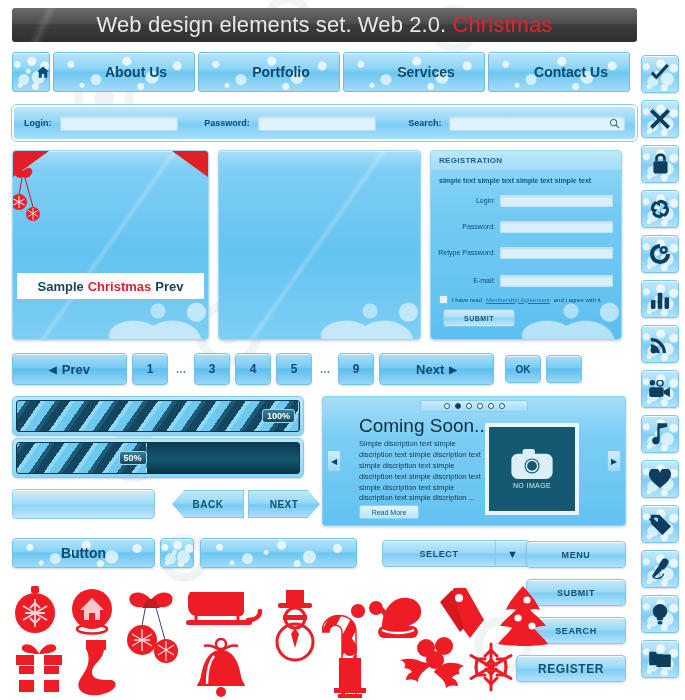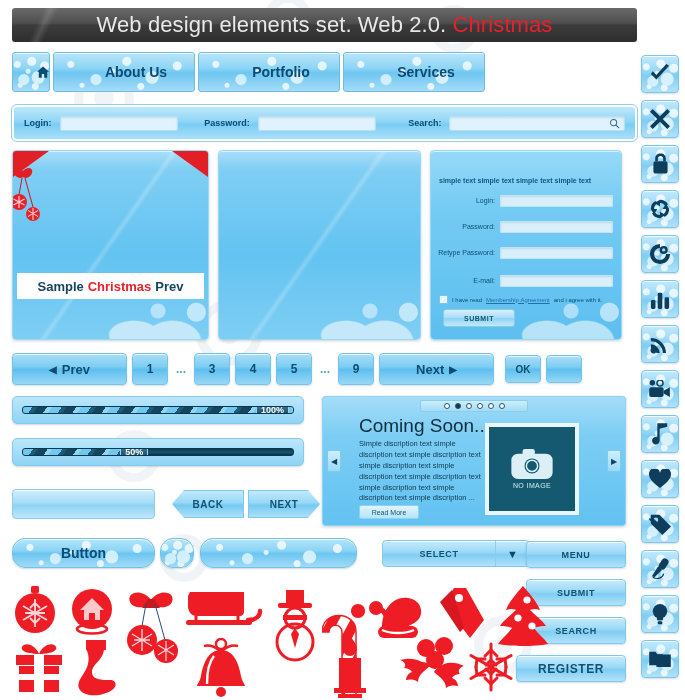--- a/index.html
+++ b/index.html
@@ -136,23 +136,23 @@
     color:#0d4d70; font-size:12px; font-weight:bold; height:32px; cursor:pointer;
   }
   .pbtn.wide { width:115px; font-size:13px; }
   .pbtn.num { width:36px; }
   .pbtn.ok { width:36px; height:28px; font-size:10px; }
   .pbtn.blank { width:36px; height:28px; }
   .dots { color:#4a9ec4; font-size:12px; font-weight:bold; width:16px; text-align:center; }
 
   
   .pbar {
-    position:absolute; left:12px; border-radius:5px; height:28px;
+    position:absolute; left:12px; border-radius:5px; height:40px;
     background:linear-gradient(to bottom,#bce7fb,#8fd4f5);
-    border:1px solid #86cbea; padding:9px;
+    border:1px solid #86cbea; padding:3px;
     box-shadow:0 1px 2px rgba(0,60,90,.2);
   }
   #pbar1 { top:396px; width:292px; }
   #pbar2 { top:438px; width:292px; }
   .ptrack {
     position:relative; height:100%; border-radius:3px; overflow:hidden;
     background:linear-gradient(to bottom,#0f3c52,#16556f 50%,#0e3span);
     background:linear-gradient(to bottom,#0d3a50,#155770 55%,#0b3247);
     border:1px solid #0b3650;
   }
@@ -215,21 +215,21 @@
   }
   .cimage {
     position:absolute; left:162px; top:26px; width:94px; height:92px;
     background:#14596f; border:4px solid #e8f7fe;
     display:flex; flex-direction:column; align-items:center; justify-content:center; gap:3px;
   }
   .cimage .cap { font-size:7px; color:#d4ecf4; letter-spacing:.4px; }
 
   
   .bigbtn {
-    position:absolute; border-radius:13px; overflow:hidden; display:flex; align-items:center; justify-content:center;
+    position:absolute; border-radius:4px; overflow:hidden; display:flex; align-items:center; justify-content:center;
     background:linear-gradient(to bottom,#b6e4f9 0%,#8ad4f6 42%,#6cc6f1 52%,#a2dbf8 100%);
     border:1px solid #72c1e6; box-shadow:inset 0 1px 0 rgba(255,255,255,.75), 0 1px 2px rgba(0,60,90,.2);
     color:#0c4b73; font-weight:bold; font-size:14px; cursor:pointer;
   }
   #btn-button { left:12px; top:538px; width:143px; height:30px; }
   #btn-small  { left:160px; top:538px; width:34px; height:30px; }
   #btn-long   { left:200px; top:538px; width:157px; height:30px; }
 
   .selectbox {
     position:absolute; left:363px; top:540px; width:148px; height:27px; border-radius:4px;
@@ -304,20 +304,24 @@
       <div class="snowtex"></div>
       <span class="lbl">About Us</span>
     </div>
     <div class="navbtn item">
       <div class="snowtex"></div>
       <span class="lbl">Portfolio</span>
     </div>
     <div class="navbtn item">
       <div class="snowtex"></div>
       <span class="lbl">Services</span>
+    </div>
+    <div class="navbtn item">
+      <div class="snowtex"></div>
+      <span class="lbl">Contact Us</span>
     </div>
   </div>
 
   <div class="loginbar">
     <label>Login:</label>
     <div class="fld login"></div>
     <label style="margin-left:18px;">Password:</label>
     <div class="fld pwd"></div>
     <label style="margin-left:24px;">Search:</label>
     <div class="fld search">
@@ -352,20 +356,21 @@
   </div>
 
   <div class="panel" id="panel-mid">
     <div class="diag"></div>
     <div class="snowfoot"></div>
     <span class="lbl-hidden"></span>
   </div>
 
   <div class="panel" id="panel-reg">
     <div class="snowfoot"></div>
+    <div class="reg-title">REGISTRATION</div>
     <div class="reg-sub">simple text simple text simple text simple text</div>
 
     <div class="reg-row" style="top:44px;">
       <div class="rl">Login:</div>
       <div class="ri"></div>
     </div>
     <div class="reg-row" style="top:70px;">
       <div class="rl">Password:</div>
       <div class="ri"></div>
     </div>

